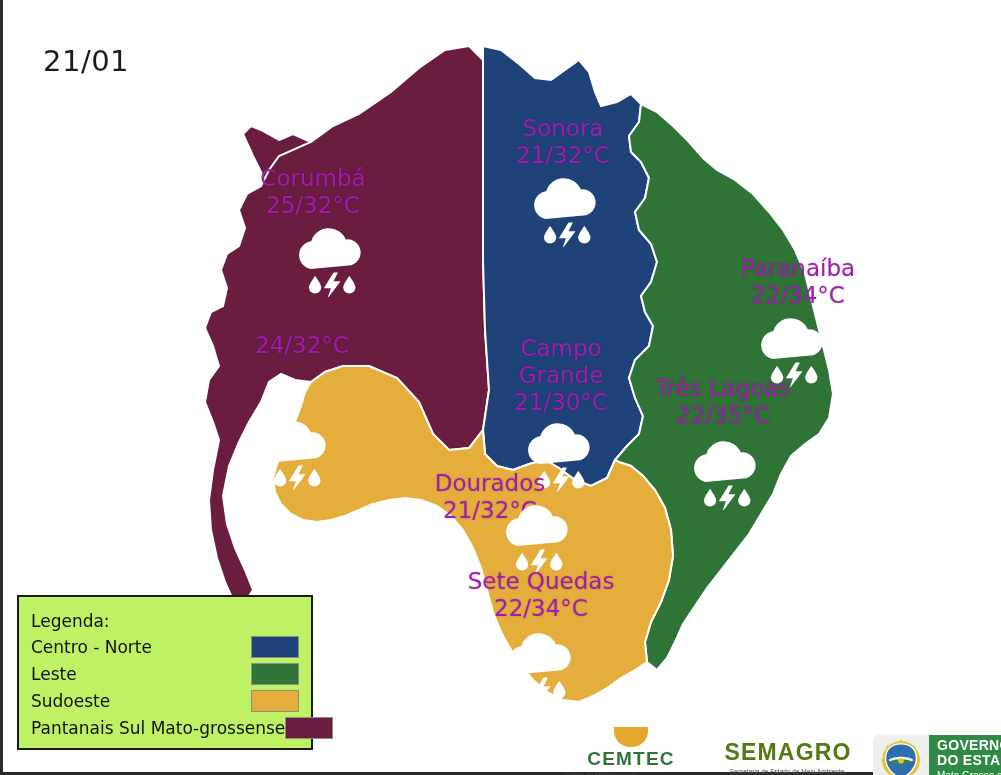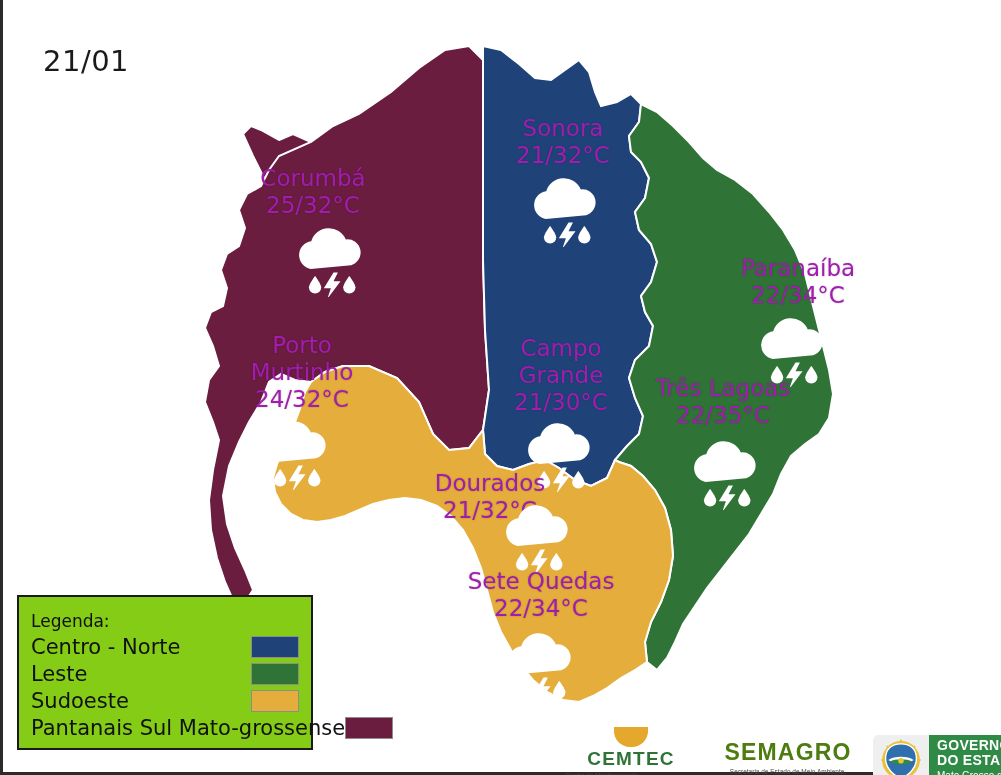--- a/index.html
+++ b/index.html
@@ -44,35 +44,35 @@
   .wicon{
     position:absolute;
     width:88px;height:72px;
     pointer-events:none;
   }
   .wicon svg{width:100%;height:100%;display:block;}
   
   #legend{
     position:absolute;left:14px;top:595px;
     width:296px;height:155px;
-    background:#84cc16;
+    background:#bef264;
     border:2px solid #1a1a1a;
     box-sizing:border-box;
     padding:14px 12px 10px 12px;
   }
   #legend .ltitle{
     font-size:17px;color:#111;margin-bottom:2px;
     font-family:"DejaVu Sans", sans-serif;
   }
   .lrow{
     display:flex;align-items:center;justify-content:space-between;
     height:27px;
   }
   .lrow .ltxt{
-    font-size:21px;color:#111;
+    font-size:17px;color:#111;
     font-family:"DejaVu Sans", sans-serif;
     white-space:nowrap;
   }
   .lrow .swatch{
     width:46px;height:20px;flex:0 0 46px;
     border:1px solid #8d8d8d;
   }
   
   #footer{
     position:absolute;left:540px;top:727px;width:450px;height:72px;
@@ -199,22 +199,20 @@
           <g fill="#ffffff">
         <path d="M28,50 a16,16 0 0 1 0.6,-31.6 a21,21 0 0 1 39.4,-2 a15,15 0 0 1 6,29.3 Z"></path>
         <path d="M33,58 c0,0 -7,9 -7,13 a7,7 0 0 0 14,0 c0,-4 -7,-13 -7,-13 Z"></path>
         <path d="M72,58 c0,0 -7,9 -7,13 a7,7 0 0 0 14,0 c0,-4 -7,-13 -7,-13 Z"></path>
         <path d="M54,54 L43,72 L51,72 L47,84 L62,64 L54,64 L59,54 Z"></path>
       </g>
         </svg>
     </div>
 
     <div class="city" style="left:44px;top:302px;width:150px;">
-      <span class="nm">Porto
-Murtinho</span>
       <span class="tp">24/32°C</span>
     </div>
     <div class="wicon" style="left:68px;top:388px;">
       <svg viewBox="0 0 100 82">
           <g fill="#ffffff">
         <path d="M28,50 a16,16 0 0 1 0.6,-31.6 a21,21 0 0 1 39.4,-2 a15,15 0 0 1 6,29.3 Z"></path>
         <path d="M33,58 c0,0 -7,9 -7,13 a7,7 0 0 0 14,0 c0,-4 -7,-13 -7,-13 Z"></path>
         <path d="M72,58 c0,0 -7,9 -7,13 a7,7 0 0 0 14,0 c0,-4 -7,-13 -7,-13 Z"></path>
         <path d="M54,54 L43,72 L51,72 L47,84 L62,64 L54,64 L59,54 Z"></path>
       </g>

